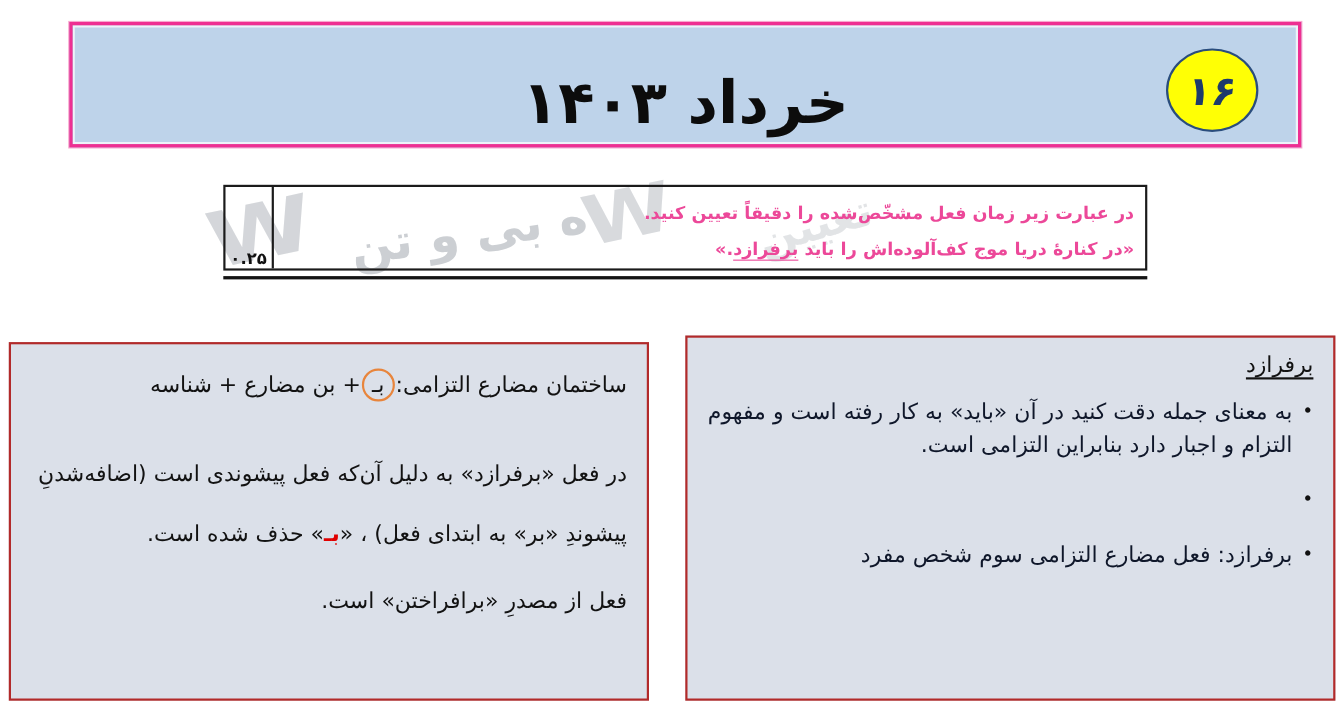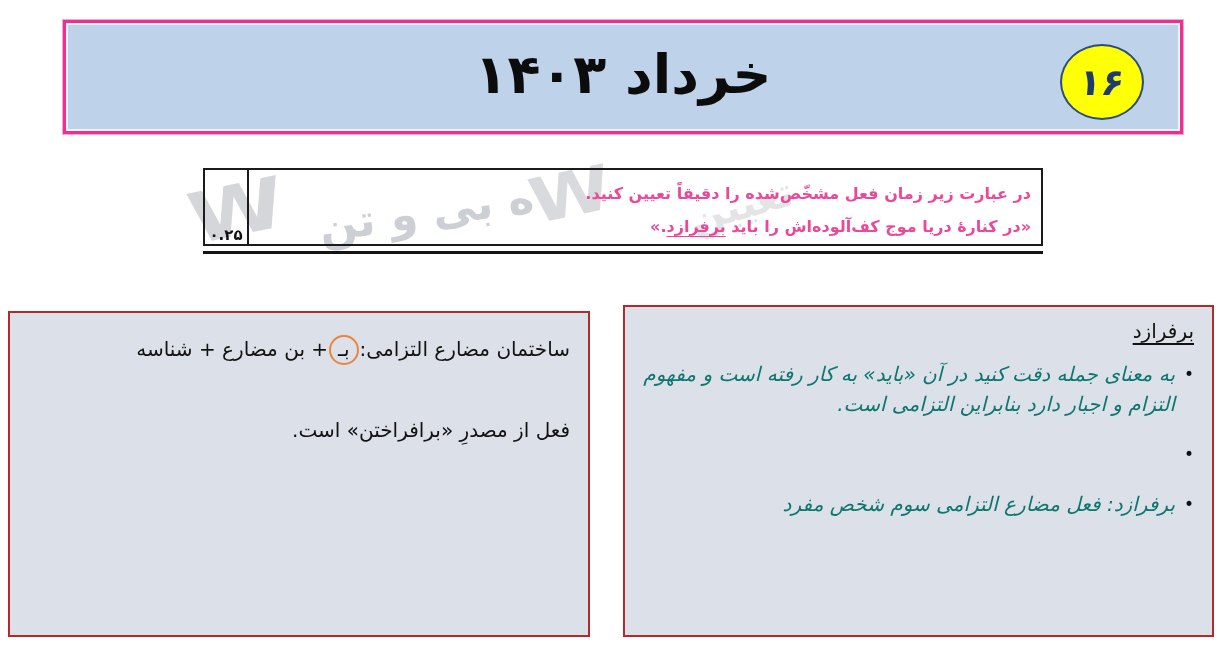--- a/index.html
+++ b/index.html
@@ -5,21 +5,21 @@
   * { margin:0; padding:0; box-sizing:border-box; }
   html,body { width:1220px; height:662px; background:#ffffff; overflow:hidden; }
   body { position:relative; font-family:"DejaVu Sans","Liberation Sans",sans-serif; color:#111; }
 
   
   .header-banner{
     position:absolute; left:63px; top:20px; width:1120px; height:114px;
     background:#bed3ea;
     border:3px solid #ee2f92;
     box-shadow: 0 0 0 1px #f9a8cf, inset 0 0 0 2px #eef3f9;
-    display:flex; align-items:center; justify-content:center;
+    display:flex; align-items:flex-end; justify-content:center;
   }
   .header-title{
     font-size:54px; font-weight:800; color:#0c0c0c;
     letter-spacing:1px; direction:rtl; padding-bottom:6px;
   }
   .question-number-badge{
     position:absolute; right:36px; top:21px; width:84px; height:76px;
     background:#ffff05; border:2px solid #2a4d7d; border-radius:50%;
     display:flex; align-items:center; justify-content:center;
   }
@@ -73,21 +73,21 @@
   .red-be{ color:#e00000; font-weight:bold; }
   .structure-source-line{ line-height:55px; margin-top:6px; }
 
   .analysis-box{ left:623px; top:305px; width:591px; height:332px; padding:12px 18px; direction:rtl; }
   .analysis-title{
     font-size:20px; color:#121212; text-decoration:underline;
     text-underline-offset:5px; margin-bottom:16px; text-align:right;
   }
   .bullet-item{ display:flex; direction:rtl; gap:9px; margin-bottom:20px; }
   .bullet-marker{ font-size:17px; line-height:30px; flex:0 0 auto; }
-  .bullet-text{ font-size:20px; line-height:30px; text-align:right; color:#0f766e;font-style:italic; }
+  .bullet-text{ font-size:20px; line-height:30px; text-align:right; color:#0f172a; }
 </style>
 </head>
 <body>
 
 <div class="header-banner">
   <div class="header-title">خرداد ۱۴۰۳</div>
   <div class="question-number-badge">
     <span>۱۶</span>
   </div>
 </div>
@@ -103,20 +103,24 @@
   </div>
   <div class="question-text-cell">
     <div>در عبارت زیر زمان فعل مشخّص‌شده را دقیقاً تعیین کنید.</div>
     <div><span>«در کنارهٔ دریا موج کف‌آلوده‌اش را باید </span><span class="hl-verb">برفرازد</span><span>.»</span></div>
   </div>
 </div>
 <div class="table-bottom-rule"></div>
 
 <div class="panel structure-box">
   <div class="line formula-line"><span>ساختمان مضارع التزامی:</span><span class="circled-be">بـ</span><span>+ بن مضارع + شناسه</span></div>
+  <div class="line structure-paragraph">
+    <span>در فعل «برفرازد» به دلیل آن‌که فعل پیشوندی است (اضافه‌شدنِ</span><br>
+    <span>پیشوندِ «بر» به ابتدای فعل) ، «</span><span class="red-be">بـ</span><span>» حذف شده است.</span>
+  </div>
   <div class="line structure-source-line">فعل از مصدرِ «برافراختن» است.</div>
 </div>
 
 <div class="panel analysis-box">
   <div class="analysis-title">برفرازد</div>
   <div>
     <div class="bullet-item">
       <span class="bullet-marker">•</span>
       <span class="bullet-text">به معنای جمله دقت کنید در آن «باید» به کار رفته است و مفهوم التزام و اجبار دارد بنابراین التزامی است.</span>
     </div>

